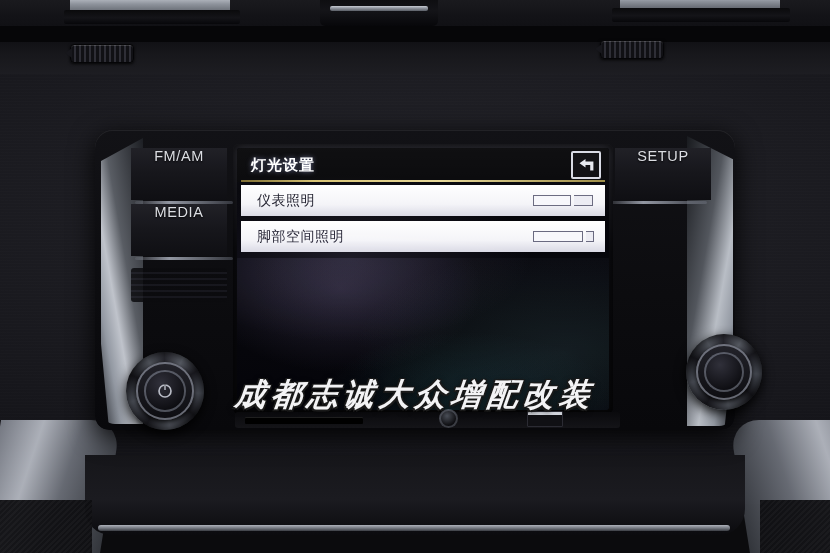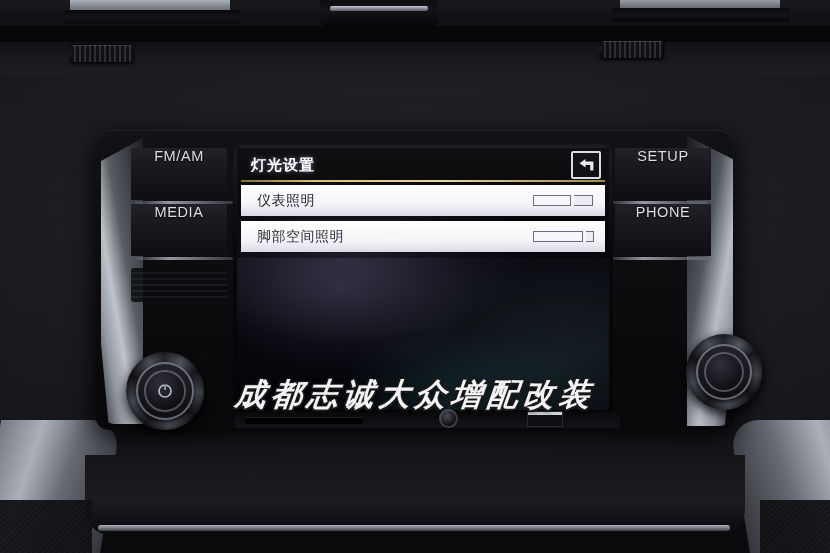--- a/index.html
+++ b/index.html
@@ -449,23 +449,20 @@
       <div class="hard-btn">
         <span>MEDIA</span>
       </div>
       <div class="grille"></div>
     </div>
 
     <div class="btn-col right">
       <div class="hard-btn">
         <span>SETUP</span>
       </div>
-      <div class="hard-btn">
-        <span>PHONE</span>
-      </div>
     </div>
 
     <div class="bezel">
       <div class="lcd">
 
         <div class="lcd-body"></div>
 
         <div class="ui-titlebar">
           <div class="ui-title">灯光设置</div>
           <div class="back-btn">

